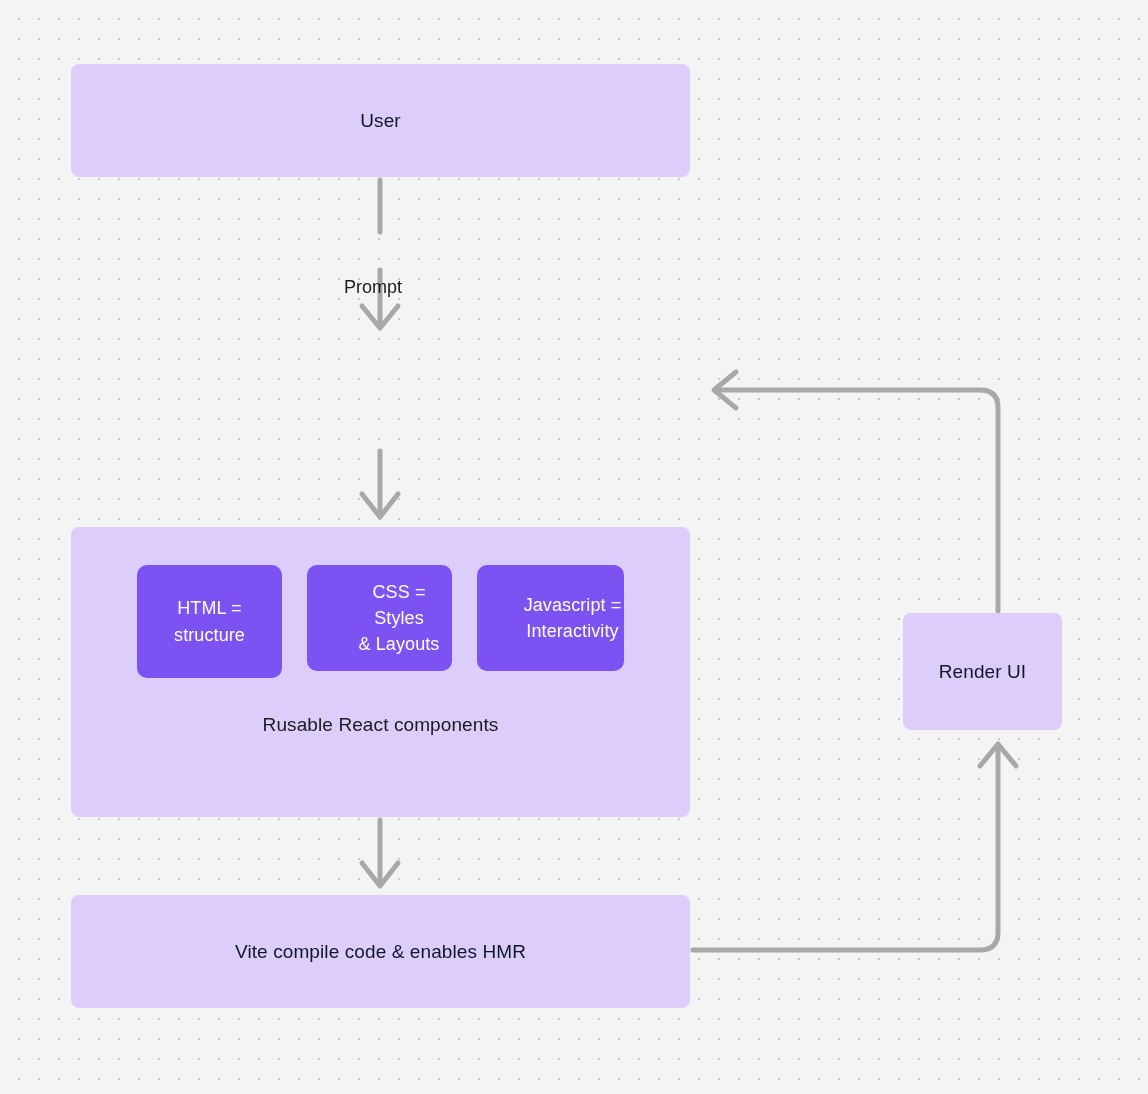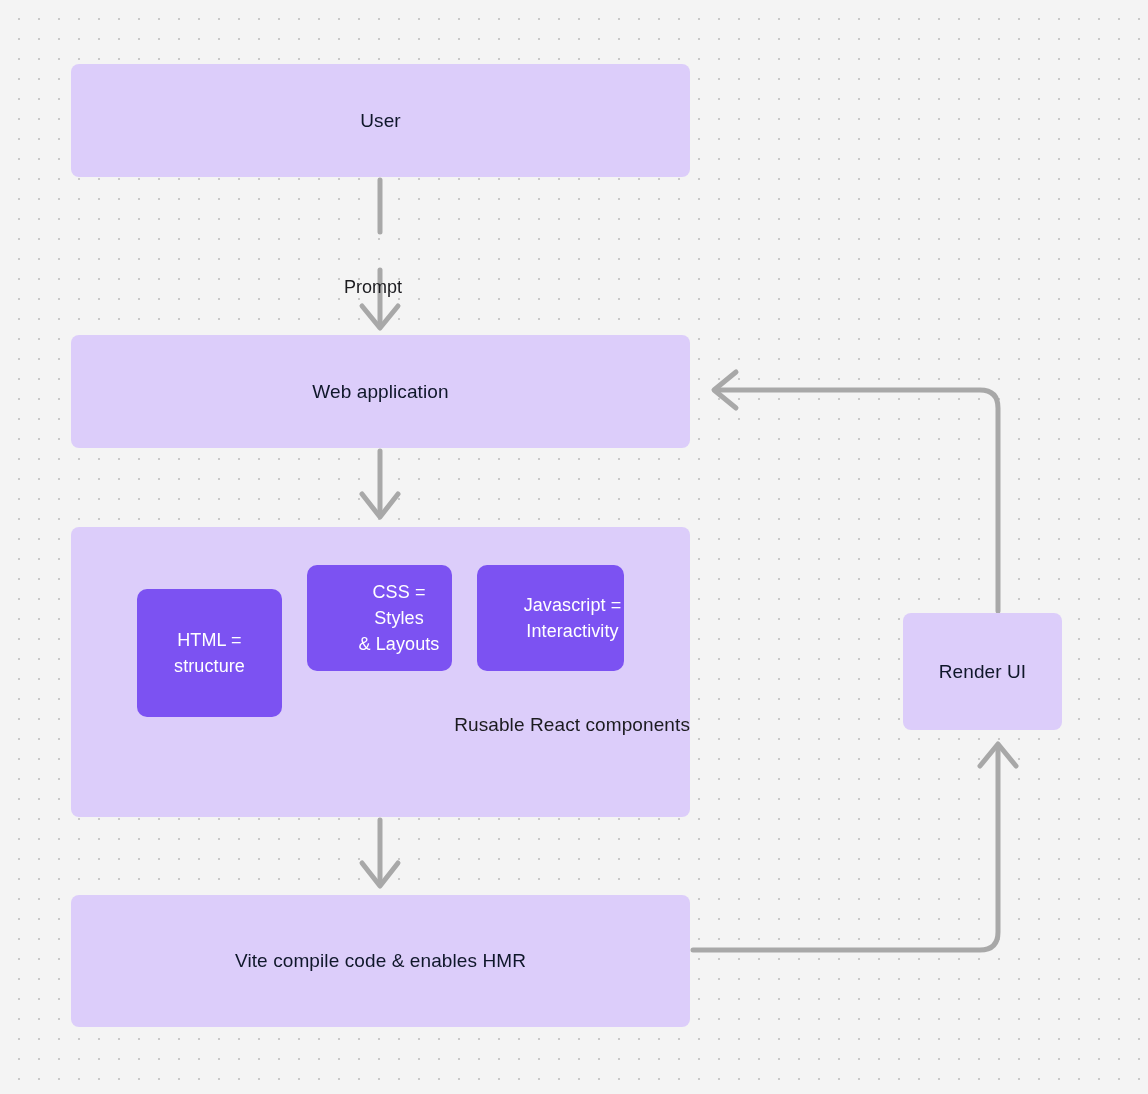--- a/index.html
+++ b/index.html
@@ -48,33 +48,33 @@
     color: #ffffff;
     border-radius: 10px;
     font-size: 18px;
   }
 
   
   #node-user       { left: 71px;  top: 64px;  width: 619px; height: 113px; }
   #node-webapp     { left: 71px;  top: 335px; width: 619px; height: 113px; }
   #node-components { left: 71px;  top: 527px; width: 619px; height: 290px;
                      align-items: flex-start; justify-content: flex-start; }
-  #node-vite       { left: 71px;  top: 895px; width: 619px; height: 132px; }
+  #node-vite       { left: 71px;  top: 895px; width: 619px; height: 113px; }
   #node-render     { left: 903px; top: 613px; width: 159px; height: 117px; }
 
-  #sub-html   { left: 137px; top: 565px; width: 145px; height: 128px; margin-top: 24px; }
+  #sub-html   { left: 137px; top: 565px; width: 145px; height: 113px; }
   #sub-css    { left: 307px; top: 565px; width: 145px; height: 106px; padding-left: 39px; }
   #sub-js     { left: 477px; top: 565px; width: 147px; height: 106px; padding-left: 44px; }
 
   #components-caption {
     position: absolute;
     left: 71px;
     top: 714px;
     width: 619px;
-    text-align: right;
+    text-align: center;
     font-size: 19px;
     color: #1b1b1f;
     letter-spacing: 0.1px;
   }
 
   #edge-layer {
     position: absolute;
     left: 0;
     top: 0;
     width: 1148px;
@@ -117,23 +117,20 @@
       <path d="M736,372 L714,390 L736,408"></path>
     </g>
   </svg>
 
   <div class="node node-light" id="node-user">
     <span>User</span>
   </div>
 
   <div class="edge-label" id="label-prompt">Prompt</div>
 
-  <div class="node node-light" id="node-webapp">
-    <span>Web application</span>
-  </div>
 
   <div class="node node-light" id="node-components"></div>
 
   <div class="node node-dark" id="sub-html">
     <span>
       <span>HTML =</span><br>
       <span>structure</span>
     </span>
   </div>
 

